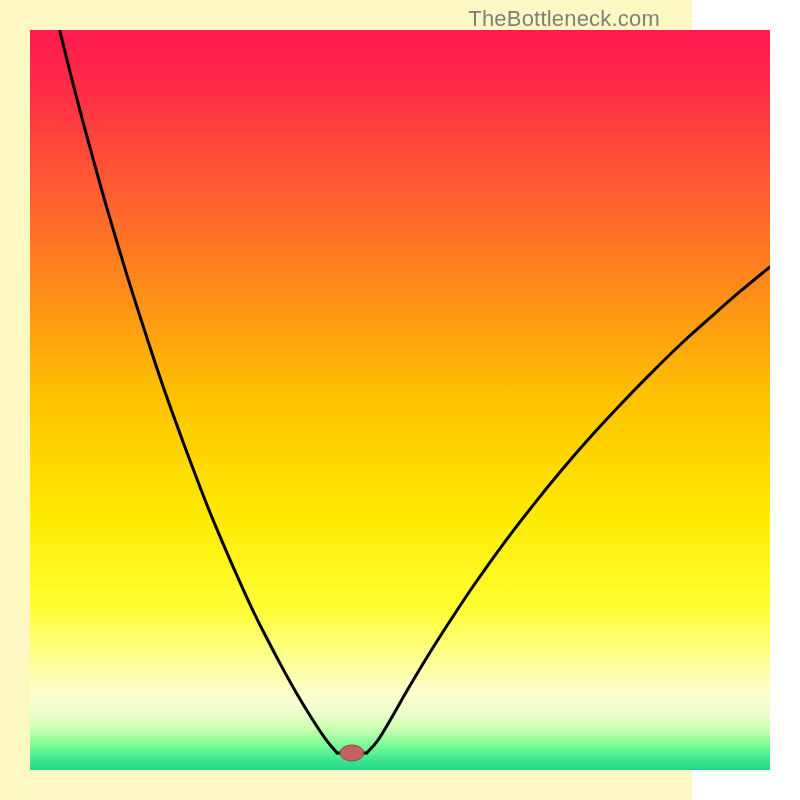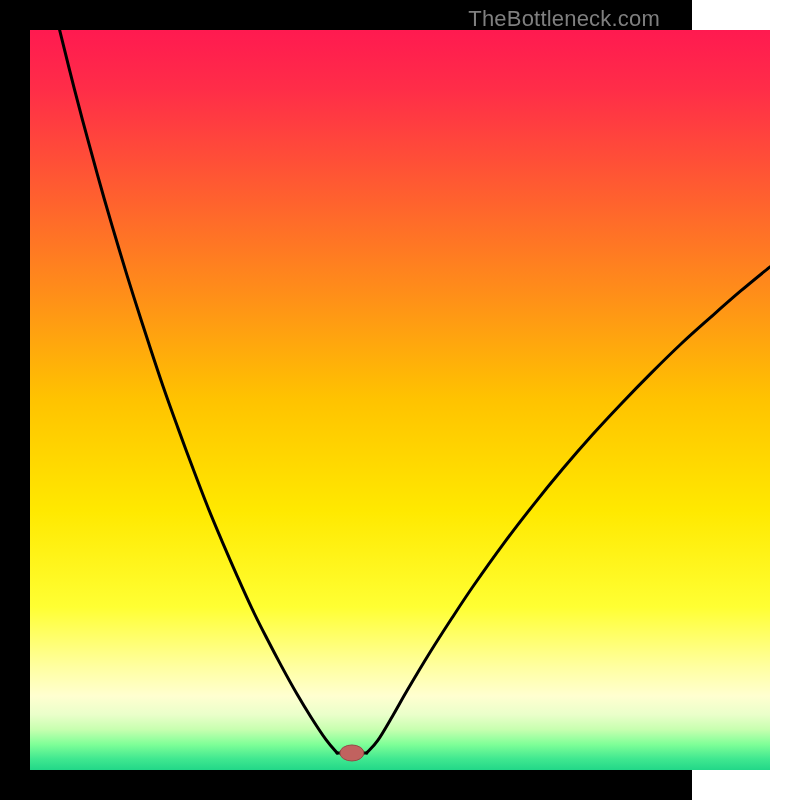--- a/index.html
+++ b/index.html
@@ -5,21 +5,21 @@
   body {
     margin: 0;
     padding: 0;
     background: #fff;
     font-family: Arial, Helvetica, sans-serif;
   }
   .chart-container {
     position: relative;
     width: 692px;
     height: 800px;
-    background: #000000;
+    background: #fef9c3;
   }
   .plot-area {
     position: absolute;
     left: 30px;
     top: 30px;
     width: 740px;
     height: 740px;
     overflow: hidden;
   }
   .gradient-bg {

